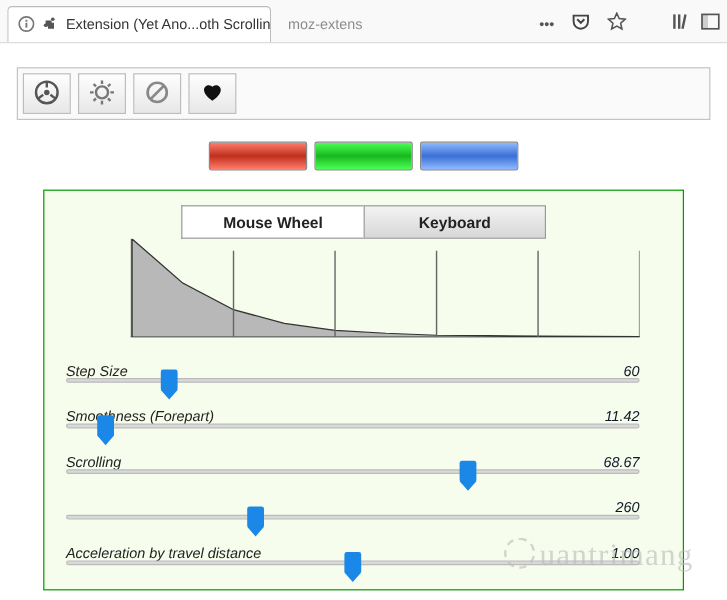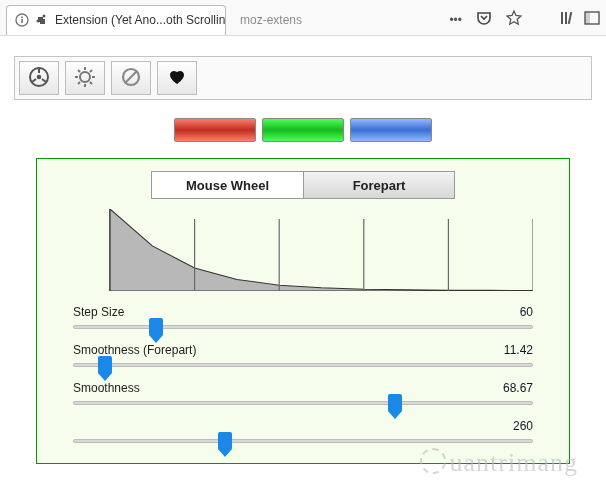--- a/index.html
+++ b/index.html
@@ -114,21 +114,20 @@
 
   .panel {
     margin: 16px 22px 0 22px;
     border: 1px solid #090;
     background: #f6fdec;
     padding: 12px 14px 6px 14px;
   }
   .tabs {
     display: flex;
     justify-content: center;
-    margin-bottom: 10px;
   }
   .tab-btn {
     width: 152px;
     height: 28px;
     border: 1px solid #9a9a9a;
     background: #f1f1f1;
     display: flex;
     align-items: center;
     justify-content: center;
     font-size: 13px;
@@ -145,24 +144,25 @@
   .chart-box {
     border-left: 1px solid #555;
     border-bottom: 1px solid #555;
     margin: 0 22px 14px 58px;
     height: 82px;
     position: relative;
   }
   .chart-box svg { position:absolute; left:0; top:0; }
   .row {
     display: flex;
-    align-items: flex-start;
-    margin: 4px 22px 10px 22px;
+    align-items: center;
+    margin: 4px 22px 10px 4px;
     position: relative;
     height: 28px;
+    font-style: italic;
   }
   .row-label {
     font-size: 12px;
     color: #222;
     flex: 0 0 auto;
   }
   .row-value {
     font-size: 12px;
     color: #0f172a;
     margin-left: auto;
@@ -316,21 +316,21 @@
 
   <div class="color-row">
     <div class="color-btn color-red"></div>
     <div class="color-btn color-green"></div>
     <div class="color-btn color-blue"></div>
   </div>
 
   <div class="panel">
     <div class="tabs">
       <div class="tab-btn inactive">Mouse Wheel</div>
-      <div class="tab-btn active">Forepart</div>
+      <div class="tab-btn active">Keyboard</div>
     </div>
 
     <div class="chart-box">
       <svg id="chart-svg" width="100%" height="82" preserveAspectRatio="none" viewBox="0 0 360 82">
           <path d="M 0 0 L 36 36.9 L 72 59.04 L 108 70.52 L 144 76.26 L 180 78.72 L 216 80.36 L 251.99999999999997 80.77 L 288 81.18 L 324 81.344 L 360 81.508 L 360 82 L 0 82 Z" fill="#b8b8b8" stroke="#333" stroke-width="1"></path>
           <line x1="72" x2="72" y1="10" y2="82" stroke="#666" stroke-width="1"></line>
           <line x1="144" x2="144" y1="10" y2="82" stroke="#666" stroke-width="1"></line>
           <line x1="216" x2="216" y1="10" y2="82" stroke="#666" stroke-width="1"></line>
           <line x1="288" x2="288" y1="10" y2="82" stroke="#666" stroke-width="1"></line>
           <line x1="360" x2="360" y1="10" y2="82" stroke="#666" stroke-width="1"></line>
@@ -344,29 +344,35 @@
           <div class="track"></div>
           <div class="thumb" style="left:18%"></div>
         </div>
         <div class="row">
           <span class="row-label">Smoothness (Forepart)</span>
           <span class="row-value">11.42</span>
           <div class="track"></div>
           <div class="thumb" style="left:7%"></div>
         </div>
         <div class="row">
-          <span class="row-label">Smoothness</span>
+          <span class="row-label">Scrolling</span>
           <span class="row-value">68.67</span>
           <div class="track"></div>
           <div class="thumb" style="left:70%"></div>
         </div>
         <div class="row">
           <span class="row-value">260</span>
           <div class="track"></div>
           <div class="thumb" style="left:33%"></div>
+        </div>
+        <div class="row">
+          <span class="row-label">Acceleration by travel distance</span>
+          <span class="row-value">1.00</span>
+          <div class="track"></div>
+          <div class="thumb" style="left:50%"></div>
         </div>
       </div>
   </div>
 </div>
 
 <div class="watermark">
   <span class="gear"></span>
   <span>uantrimang</span>
 </div>
 

